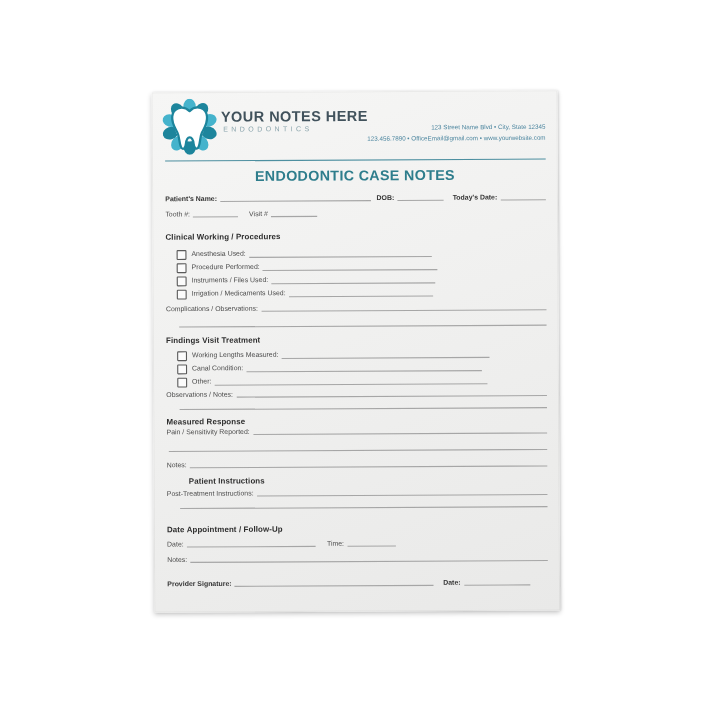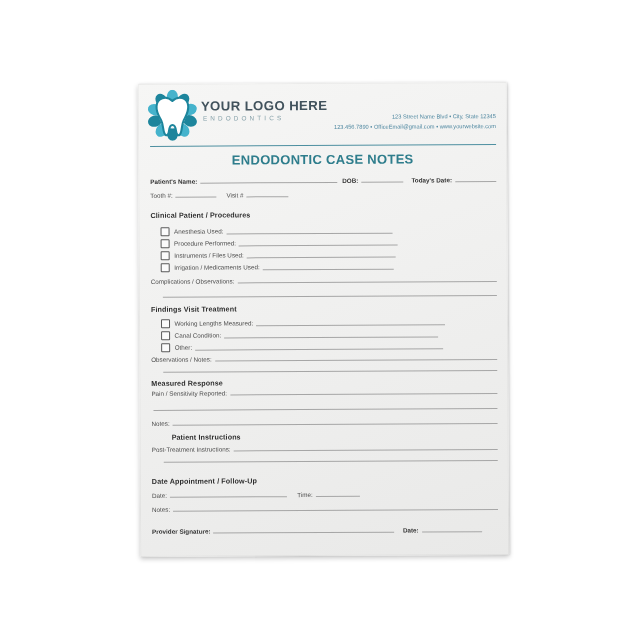--- a/index.html
+++ b/index.html
@@ -54,21 +54,21 @@
             <ellipse cx="50" cy="14" rx="11" ry="14" fill="#45b3cc" transform="rotate(216 50 50)"></ellipse>
             <ellipse cx="50" cy="14" rx="11" ry="14" fill="#1d859c" transform="rotate(252 50 50)"></ellipse>
             <ellipse cx="50" cy="14" rx="11" ry="14" fill="#45b3cc" transform="rotate(288 50 50)"></ellipse>
             <ellipse cx="50" cy="14" rx="11" ry="14" fill="#1d859c" transform="rotate(324 50 50)"></ellipse>
           </g>
           <circle cx="50" cy="50" r="26" fill="#f4f7f7"></circle>
           <path d="M50 22 C38 10 20 16 19 32 C18 44 24 52 28 60 C32 68 31 78 34 85 C36 91 42 91 43 81 C44 72 47 69 50 69 C53 69 56 72 57 81 C58 91 64 91 66 85 C69 78 68 68 72 60 C76 52 82 44 81 32 C80 16 62 10 50 22 Z" fill="#ffffff" stroke="#1d859c" stroke-width="4" stroke-linejoin="round"></path>
         </svg>
       </div>
       <div class="brand-block">
-        <div class="brand">YOUR LOGO HERE</div>
+        <div class="brand">YOUR NOTES HERE</div>
         <div class="subbrand">ENDODONTICS</div>
       </div>
       <div class="contact">
         <div>123 Street Name Blvd • City, State 12345</div>
         <div>123.456.7890 • OfficeEmail@gmail.com • www.yourwebsite.com</div>
       </div>
       <div class="rule"></div>
       <div class="form-title">ENDODONTIC CASE NOTES</div>
 
       <div class="row" style="top:95px;">
@@ -90,21 +90,21 @@
         <div class="grp" style="width:19%;">
           <span class="lbl">Tooth #:</span>
           <span class="ln"></span>
         </div>
         <div class="grp" style="width:18%;margin-left:3%;">
           <span class="lbl">Visit #</span>
           <span class="ln"></span>
         </div>
       </div>
 
-      <div class="sec-h" style="top:127px;">Clinical Patient / Procedures</div>
+      <div class="sec-h" style="top:127px;">Clinical Working / Procedures</div>
       <div class="cb-row" style="top:143px;right:115px;">
         <span class="cb"></span>
         <span class="lbl">Anesthesia Used:</span>
         <span class="ln"></span>
       </div>
       <div class="cb-row" style="top:155px;right:110px;">
         <span class="cb"></span>
         <span class="lbl">Procedure Performed:</span>
         <span class="ln"></span>
       </div>

